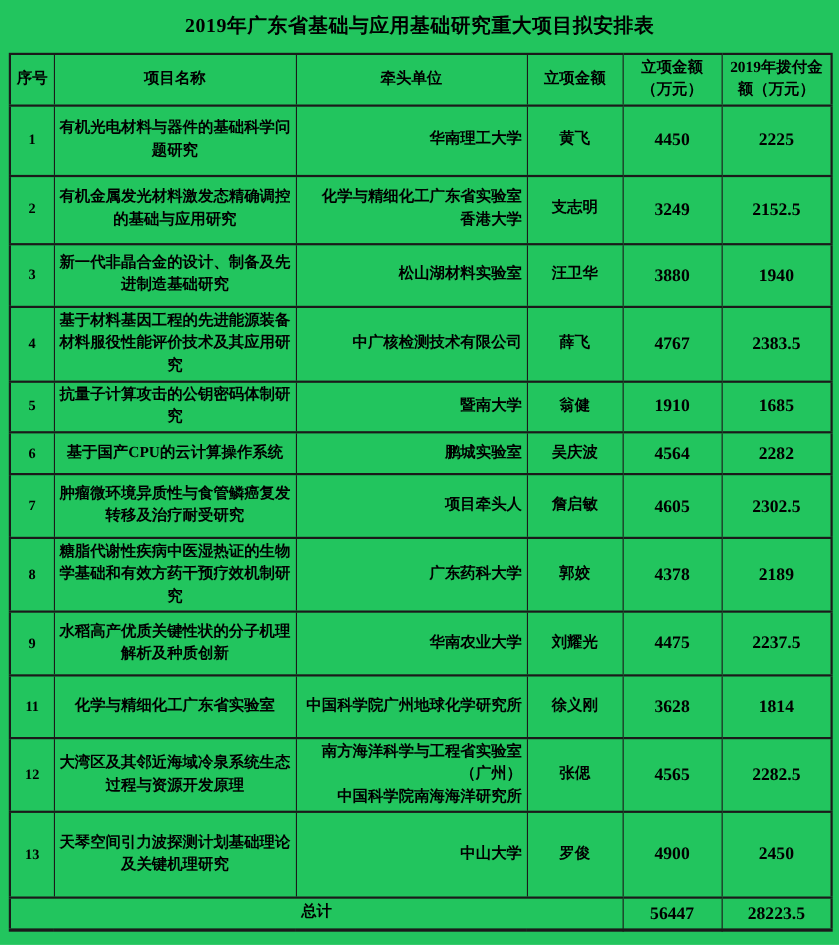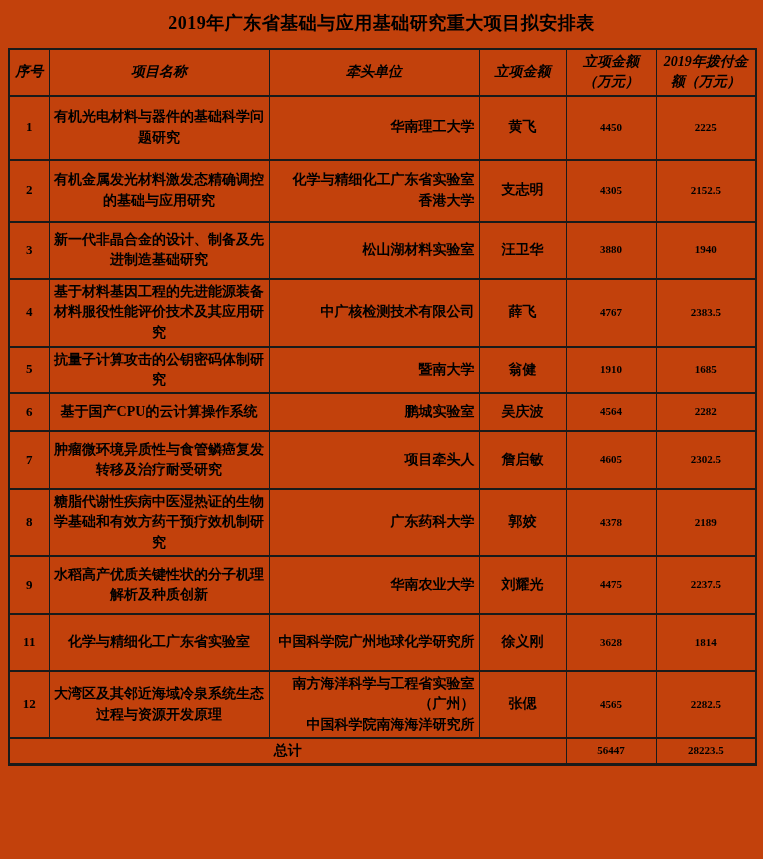--- a/index.html
+++ b/index.html
@@ -5,21 +5,21 @@
   html, body {
     margin: 0;
     padding: 0;
     background: #ffffff;
     color: #000000;
     font-family: "Liberation Serif", "DejaVu Serif", serif;
   }
   .page {
     width: 763px;
     height: 859px;
-    background: #c2410c;
+    background: #22c55e;
     overflow: hidden;
   }
   .doc-title {
     margin: 11px 0 13px 0;
     text-align: center;
     font-size: 18px;
     font-weight: 700;
     letter-spacing: 0.5px;
   }
   table.projects {
@@ -35,30 +35,30 @@
     border-width: 2px 1px;
     font-weight: 700;
     text-align: center;
     vertical-align: middle;
     padding: 2px 4px;
     line-height: 1.45;
     overflow: hidden;
   }
   th { font-size: 14px; }
   td { font-size: 14px; }
-  td.c-amt { font-size: 11px; font-family: "Liberation Serif", "DejaVu Serif", serif; }
+  td.c-amt { font-size: 16px; font-family: "Liberation Serif", "DejaVu Serif", serif; }
   td.c-no  { font-size: 13px; }
   td.c-unit { white-space: pre-line; text-align: right; }
   col.w-no     { width: 40px;  }
   col.w-name   { width: 220px; }
   col.w-unit   { width: 210px; }
   col.w-leader { width: 87px;  }
   col.w-amt1   { width: 90px;  }
   col.w-amt2   { width: 100px; }
-  thead tr               { height: 42px; font-style: italic; }
+  thead tr               { height: 42px; }
   tbody tr:nth-child(1)  { height: 64px; }
   tbody tr:nth-child(2)  { height: 62px; }
   tbody tr:nth-child(3)  { height: 57px; }
   tbody tr:nth-child(4)  { height: 68px; }
   tbody tr:nth-child(5)  { height: 46px; }
   tbody tr:nth-child(6)  { height: 38px; }
   tbody tr:nth-child(7)  { height: 58px; }
   tbody tr:nth-child(8)  { height: 64px; }
   tbody tr:nth-child(9)  { height: 58px; }
   tbody tr:nth-child(10) { height: 57px; }
@@ -100,21 +100,21 @@
         <td class="c-leader">黄飞</td>
         <td class="c-amt">4450</td>
         <td class="c-amt">2225</td>
       </tr>
       <tr>
         <td class="c-no">2</td>
         <td class="c-name">有机金属发光材料激发态精确调控的基础与应用研究</td>
         <td class="c-unit">化学与精细化工广东省实验室
 香港大学</td>
         <td class="c-leader">支志明</td>
-        <td class="c-amt">4305</td>
+        <td class="c-amt">3249</td>
         <td class="c-amt">2152.5</td>
       </tr>
       <tr>
         <td class="c-no">3</td>
         <td class="c-name">新一代非晶合金的设计、制备及先进制造基础研究</td>
         <td class="c-unit">松山湖材料实验室</td>
         <td class="c-leader">汪卫华</td>
         <td class="c-amt">3880</td>
         <td class="c-amt">1940</td>
       </tr>
@@ -176,20 +176,28 @@
       </tr>
       <tr>
         <td class="c-no">12</td>
         <td class="c-name">大湾区及其邻近海域冷泉系统生态过程与资源开发原理</td>
         <td class="c-unit">南方海洋科学与工程省实验室（广州）
 中国科学院南海海洋研究所</td>
         <td class="c-leader">张偲</td>
         <td class="c-amt">4565</td>
         <td class="c-amt">2282.5</td>
       </tr>
+      <tr>
+        <td class="c-no">13</td>
+        <td class="c-name">天琴空间引力波探测计划基础理论及关键机理研究</td>
+        <td class="c-unit">中山大学</td>
+        <td class="c-leader">罗俊</td>
+        <td class="c-amt">4900</td>
+        <td class="c-amt">2450</td>
+      </tr>
       <tr class="total-row">
         <td colspan="4">总计</td>
         <td class="c-amt">56447</td>
         <td class="c-amt">28223.5</td>
       </tr>
     </tbody>
   </table>
 </div>
 
 </body></html>

